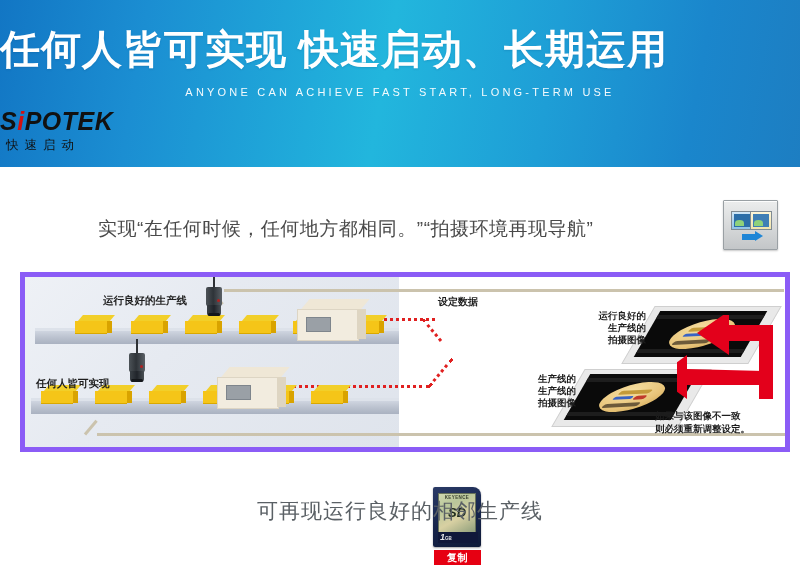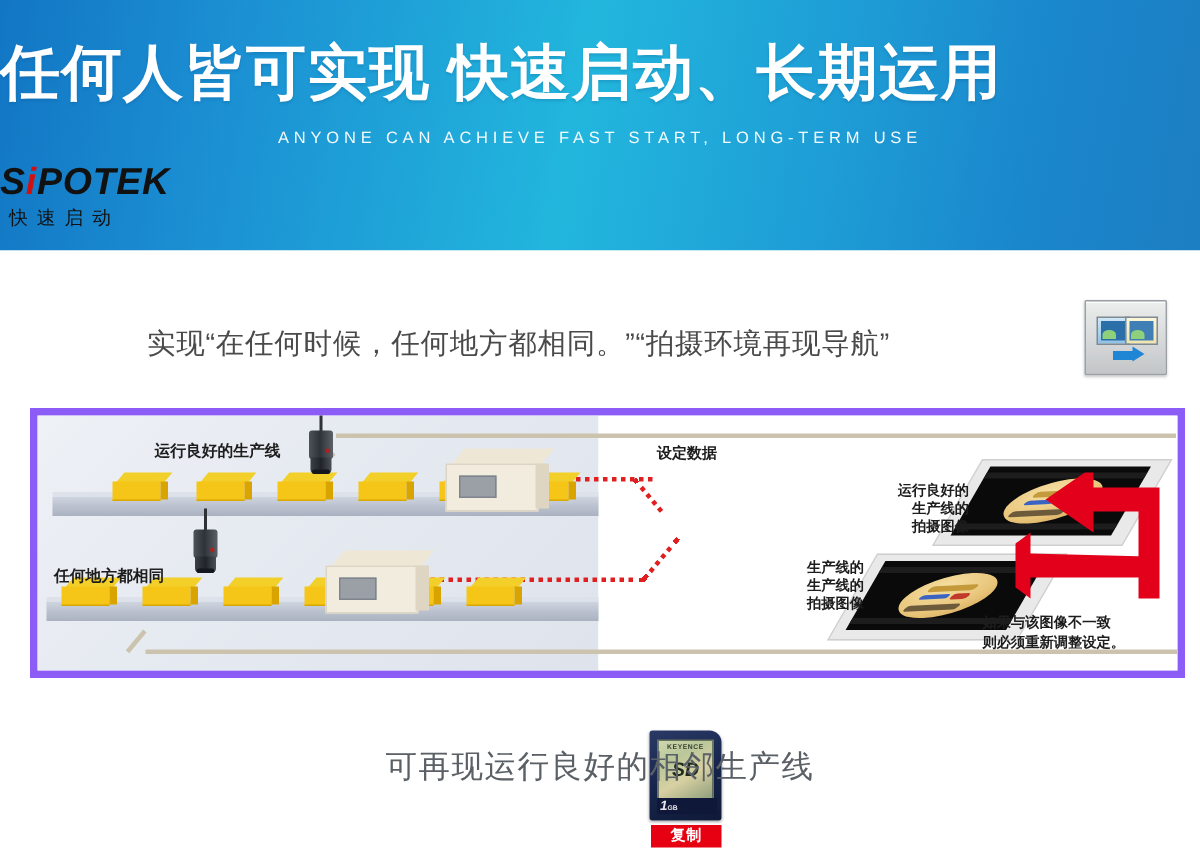--- a/index.html
+++ b/index.html
@@ -365,21 +365,21 @@
         <div class="screen"></div>
     </div>
     <div class="ctrl" style="left:192px;top:90px;">
       <div class="ctop"></div>
         <div class="cfront"></div>
         <div class="cside"></div>
         <div class="screen"></div>
     </div>
 
     <div class="lbl-line" style="left:78px;top:17px;">运行良好的生产线</div>
-    <div class="lbl-line" style="left:11px;top:100px;">任何地方都相同</div>
+    <div class="lbl-line" style="left:11px;top:100px;">任何人皆可实现</div>
     <div class="lbl-small" style="left:413px;top:18px;">设定数据</div>
 
     <div class="plaque" style="left:613px;top:29px;">
       <div class="slab"></div>
       <div class="inner">
         <div class="stripe" style="top:4px;"></div>
         <div class="stripe" style="top:38px;"></div>
         <div class="cookie">
             <div class="t1"></div>
             <div class="t2"></div>
@@ -395,21 +395,21 @@
         <div class="stripe" style="top:38px;"></div>
         <div class="cookie">
             <div class="t1"></div>
             <div class="t2"></div>
             <div class="t3"></div>
             <div class="t4"></div>
           </div>
       </div>
     </div>
 
-    <div class="plq-label" style="left:531px;top:33px;width:90px;margin-top:12px;">
+    <div class="plq-label" style="left:531px;top:33px;width:90px;">
       <span>运行良好的</span><br>
       <span>生产线的</span><br>
       <span>拍摄图像</span>
     </div>
     <div class="plq-label" style="left:461px;top:96px;width:90px;">
       <span>生产线的</span><br>
       <span>生产线的</span><br>
       <span>拍摄图像</span>
     </div>
 

